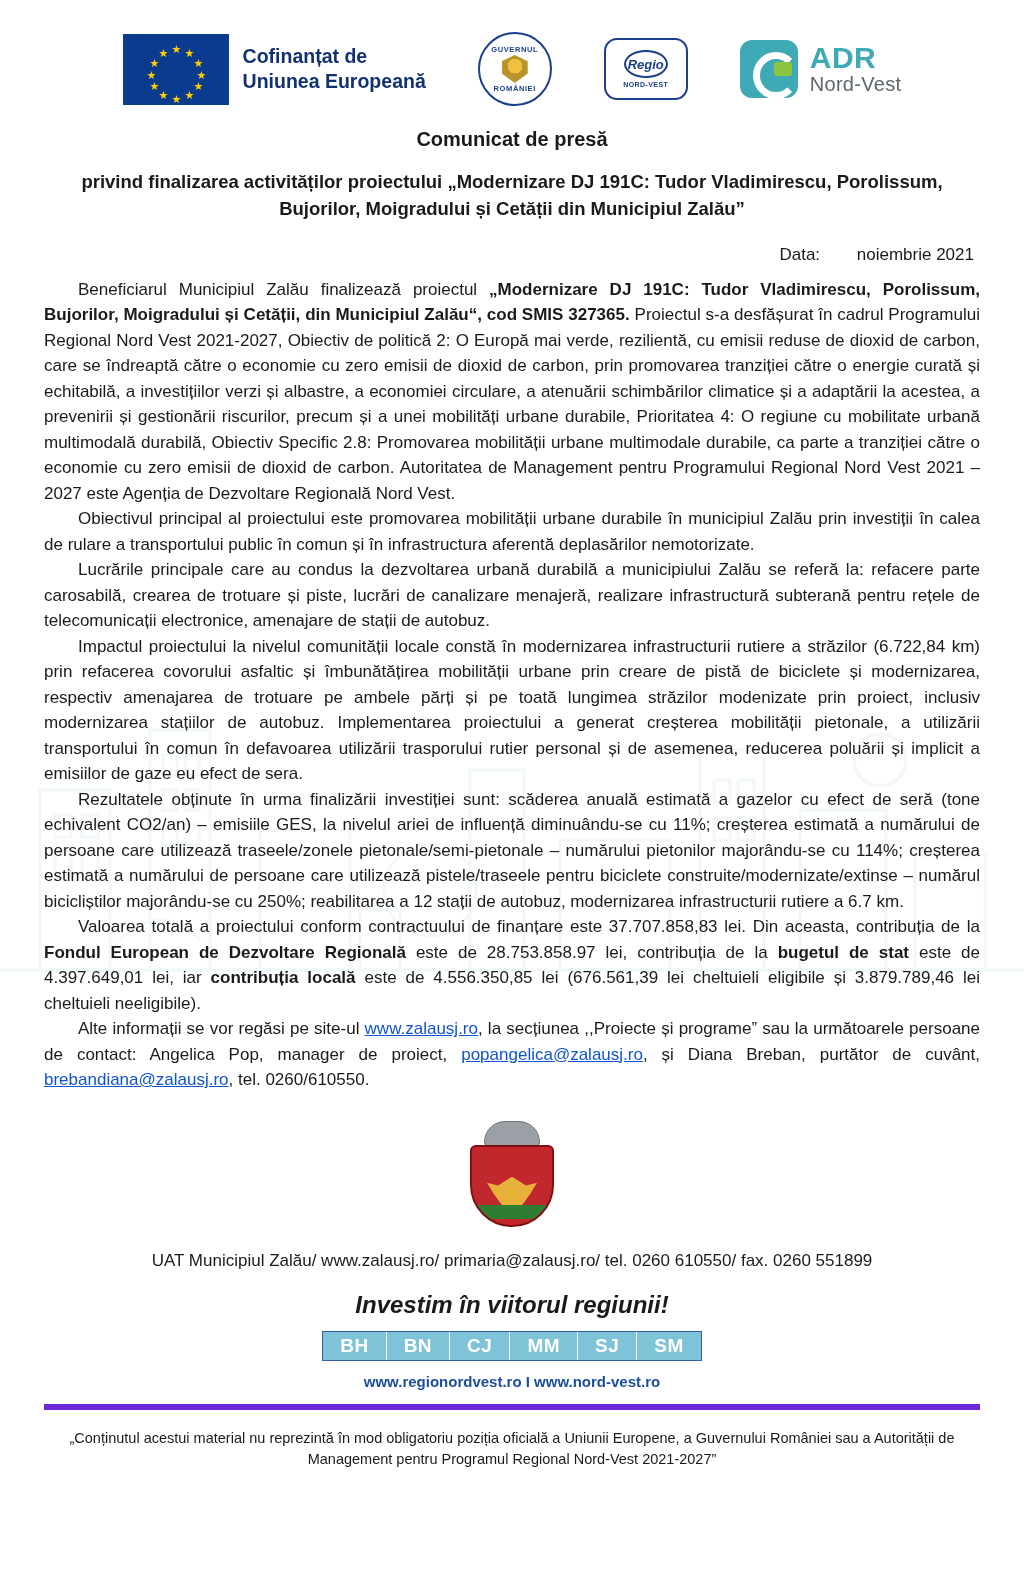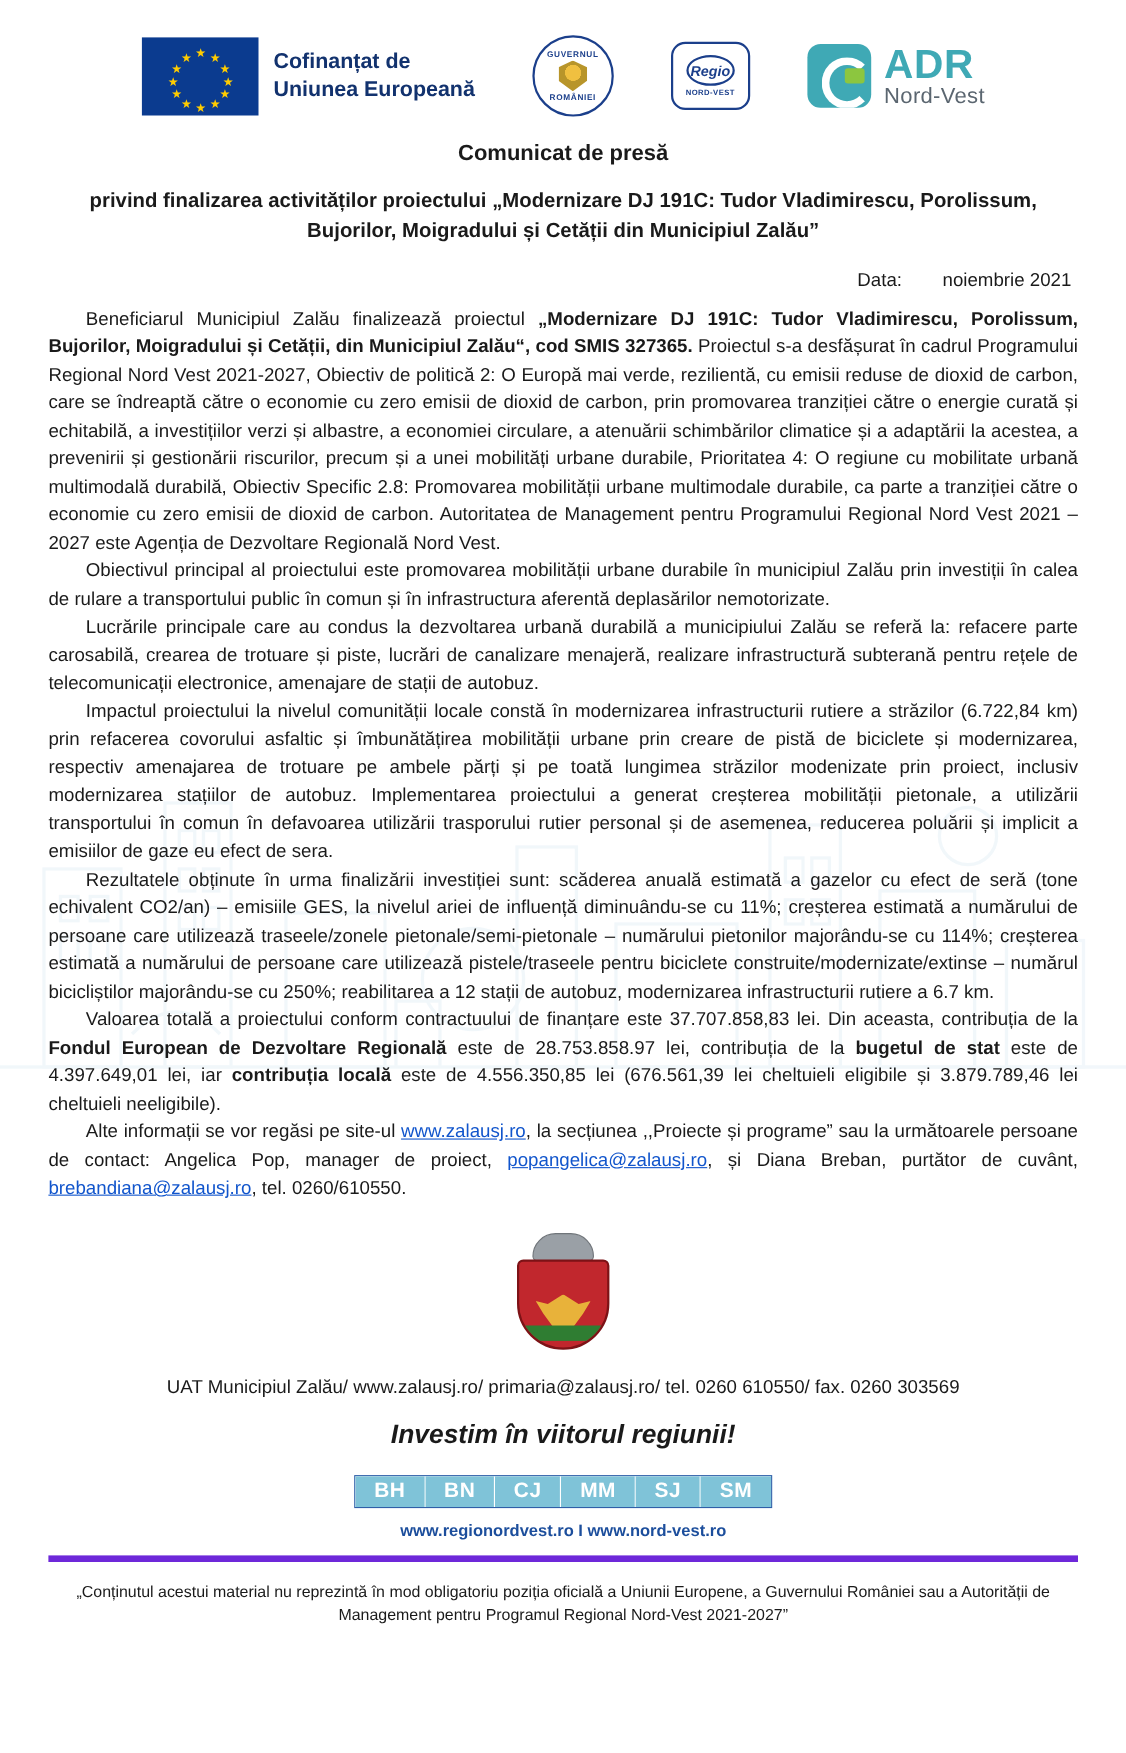--- a/index.html
+++ b/index.html
@@ -76,21 +76,21 @@
     font-size: 7.5px; font-weight: bold; letter-spacing: .6px;
   }
   .gov-logo .crest {
     width: 26px; height: 28px;
     background: radial-gradient(circle at 50% 40%, #f0c040 0 34%, #b8952a 35% 100%);
     clip-path: polygon(50% 0, 100% 22%, 100% 66%, 50% 100%, 0 66%, 0 22%);
     margin: 1px 0;
   }
 
   .regio-logo {
-    width: 72px; height: 62px;
+    width: 84px; height: 62px;
     border: 2px solid #1b3f8b;
     border-radius: 13px;
     display: flex; flex-direction: column;
     align-items: center; justify-content: center;
     flex: none;
     background: #fff;
   }
   .regio-logo .rcircle {
     width: 44px; height: 28px;
     border-radius: 50%;
@@ -123,21 +123,21 @@
   }
   .adr-mark:after {
     content: "";
     position: absolute;
     right: 6px; top: 22px;
     width: 18px; height: 14px;
     background: #8cc63f;
     border-radius: 3px;
   }
   .adr-words .adr-main {
-    font-size: 37px; font-weight: bold; color: #3fa9b5; line-height: 1;
+    font-size: 30px; font-weight: bold; color: #3fa9b5; line-height: 1;
     letter-spacing: .5px;
   }
   .adr-words .adr-sub {
     font-size: 20px; color: #5b6670; line-height: 1.1; letter-spacing: .3px;
   }
 
   
   .doc-title {
     text-align: center;
     font-size: 20px;
@@ -224,21 +224,21 @@
   .slogan {
     text-align: center;
     font-size: 24px;
     font-weight: bold;
     font-style: italic;
     margin-top: 20px;
     position: relative; z-index: 2;
   }
   .county-bar {
     display: flex; justify-content: center;
-    margin-top: 22px;
+    margin-top: 12px;
     position: relative; z-index: 2;
   }
   .county-bar .cb {
     display: flex;
     border: 1px solid #2f5fa8;
     overflow: hidden;
   }
   .county-bar .cell {
     padding: 3px 17px;
     font-size: 19px;
@@ -375,21 +375,21 @@
   <div class="coa-wrap">
     <div class="coa">
       <div class="helm"></div>
       <div class="shield">
         <div class="bird"></div>
         <div class="greenband"></div>
       </div>
     </div>
   </div>
 
-  <div class="uat-line">UAT Municipiul Zalău/ www.zalausj.ro/ primaria@zalausj.ro/ tel. 0260 610550/ fax. 0260 303569</div>
+  <div class="uat-line">UAT Municipiul Zalău/ www.zalausj.ro/ primaria@zalausj.ro/ tel. 0260 610550/ fax. 0260 551899</div>
 
   <div class="slogan">Investim în viitorul regiunii!</div>
 
   <div class="county-bar">
     <div class="cb">
       <div class="cell">BH</div>
       <div class="cell">BN</div>
       <div class="cell">CJ</div>
       <div class="cell">MM</div>
       <div class="cell">SJ</div>

